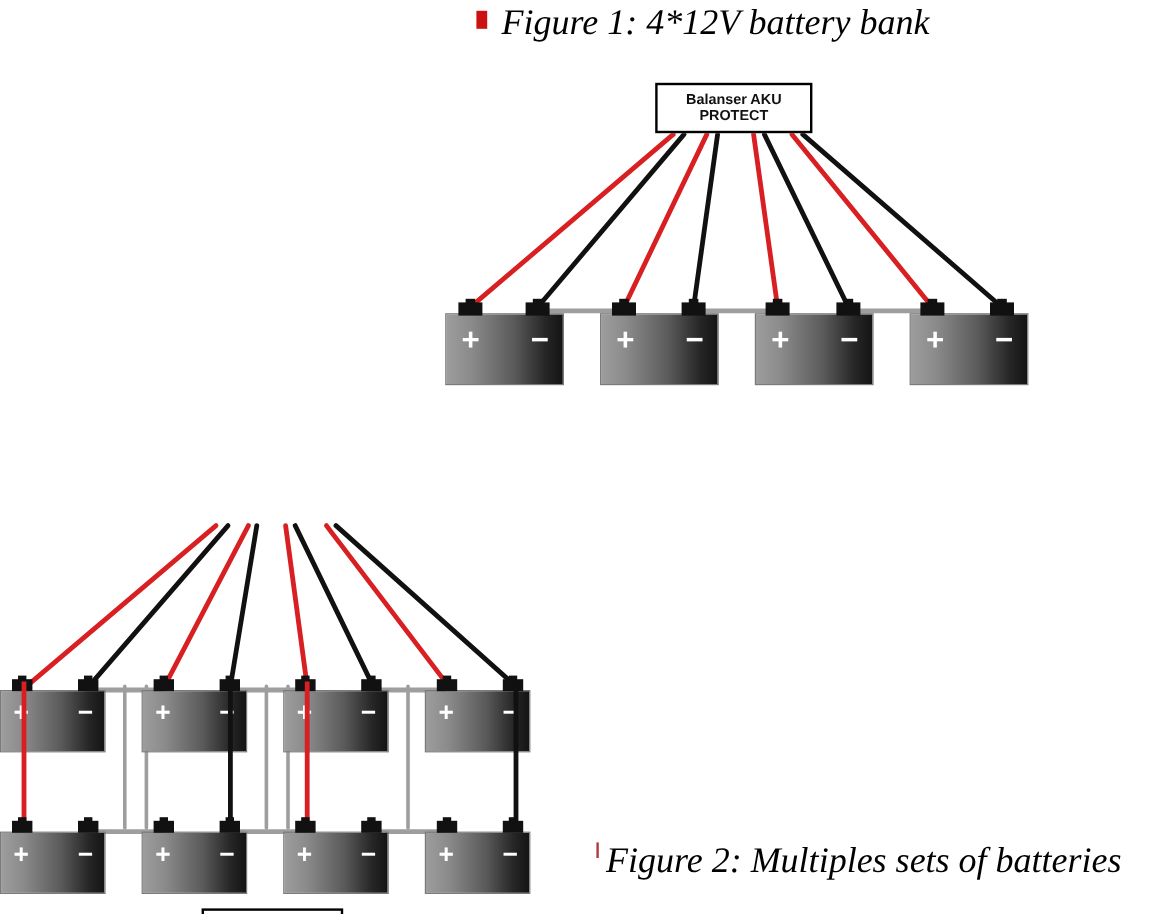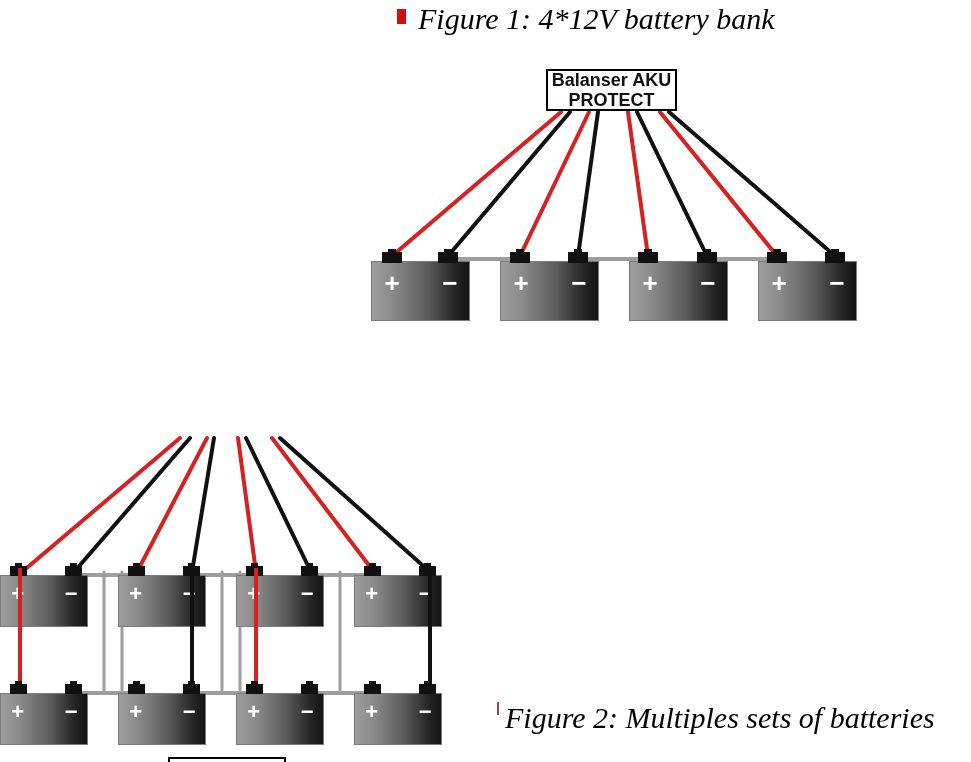--- a/index.html
+++ b/index.html
@@ -72,21 +72,21 @@
     line-height: 1.12;
     display: flex;
     flex-direction: column;
     align-items: center;
     justify-content: center;
     z-index: 6;
   }
   .balancer-box span { display: block; white-space: nowrap; }
 
   #balancer-1 {
-    left: 546px; top: 69px; width: 131px; height: 42px; font-size: 18px;
+    left: 546px; top: 69px; width: 131px; height: 42px; font-size: 12px;
   }
   #balancer-2 {
     left: 168px; top: 397px; width: 118px; height: 39px; font-size: 13px;
   }
 
   
   .battery {
     position: absolute;
     box-sizing: border-box;
     background: linear-gradient(to right, #9d9d9d 0%, #8a8a8a 22%, #5a5a5a 58%, #262626 85%, #141414 100%);

